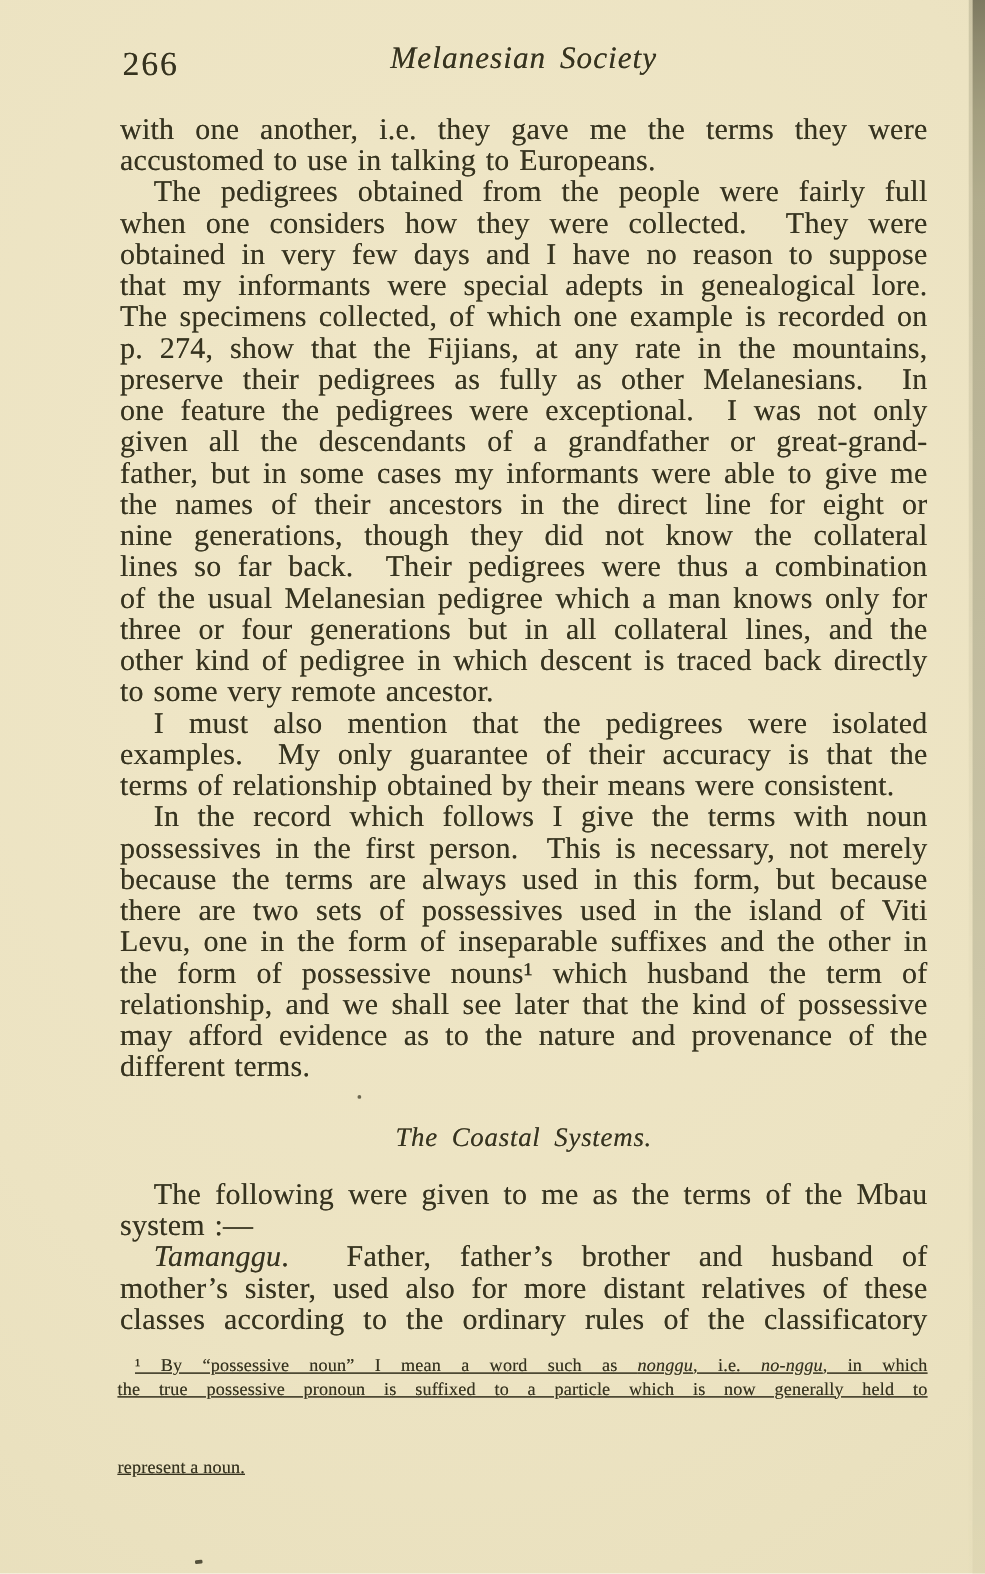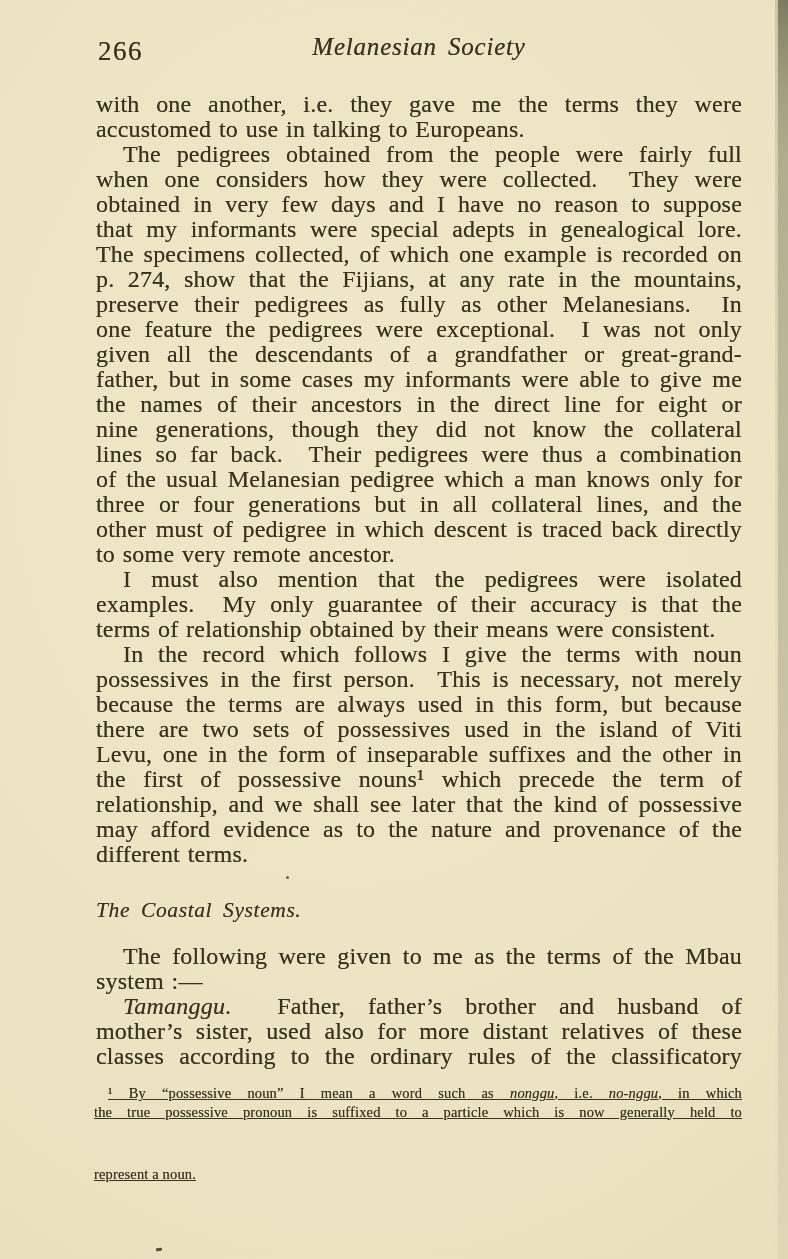--- a/index.html
+++ b/index.html
@@ -62,20 +62,21 @@
     text-align-last: justify;
     text-justify: inter-word;
     white-space: nowrap;
     text-shadow: 0 0 0.5px rgba(45,42,25,0.65);
   }
   .tline.indent { text-indent: 27px; }
   .tline.flush  { text-align-last: left; }
   .section-heading {
     position: absolute;
     top: 898px; left: 96px; width: 646px;
+    text-align: center;
     font-style: italic;
     font-size: 21.5px;
     letter-spacing: 0.6px;
     word-spacing: 5px;
     text-shadow: 0 0 0.5px rgba(45,42,25,0.65);
   }
   #footnote {
     position: absolute;
     top: 1084px; left: 94px; width: 648px; text-decoration: underline;
   }
@@ -116,31 +117,31 @@
       <div class="tline">p. 274, show that the Fijians, at any rate in the mountains,</div>
       <div class="tline">preserve their pedigrees as fully as other Melanesians.&nbsp; In</div>
       <div class="tline">one feature the pedigrees were exceptional.&nbsp; I was not only</div>
       <div class="tline">given all the descendants of a grandfather or great-grand-</div>
       <div class="tline">father, but in some cases my informants were able to give me</div>
       <div class="tline">the names of their ancestors in the direct line for eight or</div>
       <div class="tline">nine generations, though they did not know the collateral</div>
       <div class="tline">lines so far back.&nbsp; Their pedigrees were thus a combination</div>
       <div class="tline">of the usual Melanesian pedigree which a man knows only for</div>
       <div class="tline">three or four generations but in all collateral lines, and the</div>
-      <div class="tline">other must of pedigree in which descent is traced back directly</div>
+      <div class="tline">other kind of pedigree in which descent is traced back directly</div>
       <div class="tline flush">to some very remote ancestor.</div>
       <div class="tline indent">I must also mention that the pedigrees were isolated</div>
       <div class="tline">examples.&nbsp; My only guarantee of their accuracy is that the</div>
       <div class="tline flush">terms of relationship obtained by their means were consistent.</div>
       <div class="tline indent">In the record which follows I give the terms with noun</div>
       <div class="tline">possessives in the first person.&nbsp; This is necessary, not merely</div>
       <div class="tline">because the terms are always used in this form, but because</div>
       <div class="tline">there are two sets of possessives used in the island of Viti</div>
       <div class="tline">Levu, one in the form of inseparable suffixes and the other in</div>
-      <div class="tline">the first of possessive nouns¹ which precede the term of</div>
+      <div class="tline">the form of possessive nouns¹ which husband the term of</div>
       <div class="tline">relationship, and we shall see later that the kind of possessive</div>
       <div class="tline">may afford evidence as to the nature and provenance of the</div>
       <div class="tline flush">different terms.</div>
     </div>
 
   <div class="section-heading">The Coastal Systems.</div>
 
   <div class="text-block" id="mbau-lines">
       <div class="tline indent">The following were given to me as the terms of the Mbau</div>
       <div class="tline flush">system :—</div>

